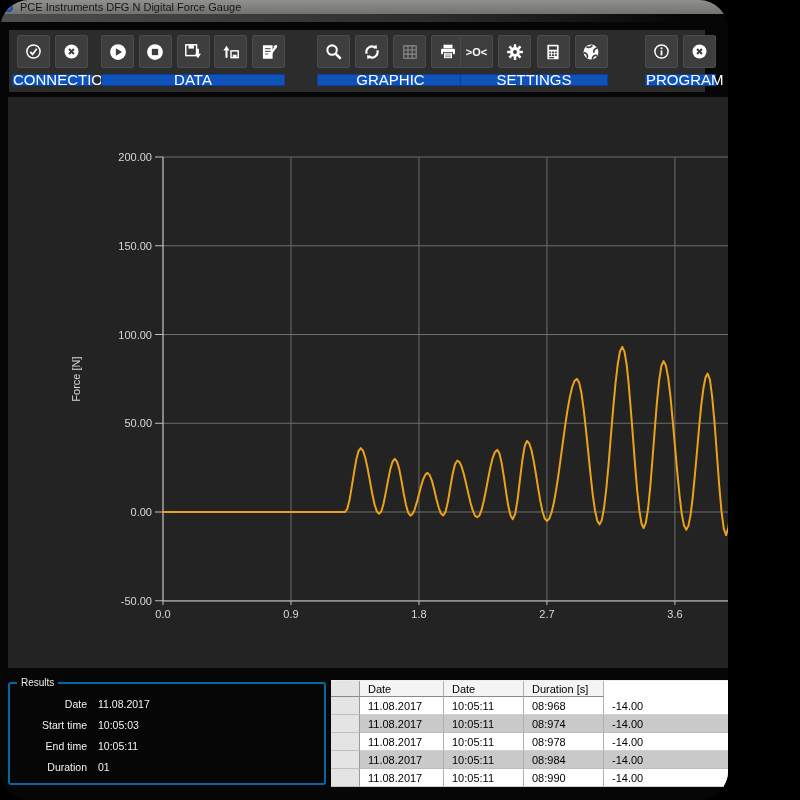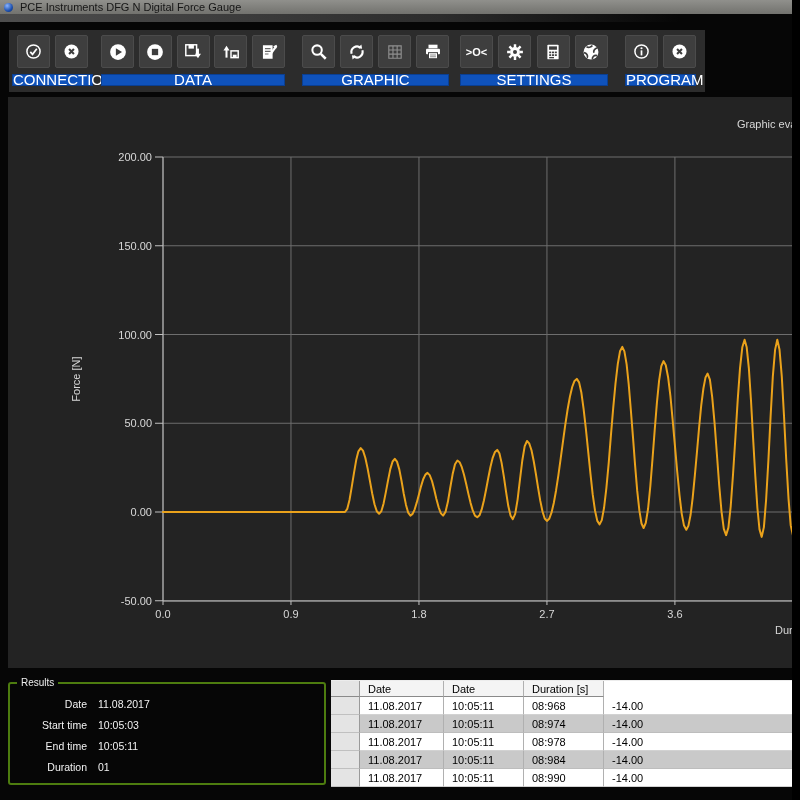--- a/index.html
+++ b/index.html
@@ -1,17 +1,17 @@
 <!DOCTYPE html>
 <html><head>
 <meta charset="utf-8">
 <style>
   html,body{margin:0;padding:0;background:#000;}
-  #root{position:relative;width:792px;height:800px;background:#060606;overflow:hidden;
-        font-family:"Liberation Sans",sans-serif;}
+  #root{position:relative;width:728px;height:800px;background:#060606;overflow:hidden;
+        font-family:"Liberation Sans",sans-serif;border-radius:29px;}
 
   
   .titlebar{position:absolute;left:0;top:0;width:800px;height:14px;
             background:linear-gradient(#90908c,#72726e);display:flex;align-items:center;}
   .title-icon{width:9px;height:9px;border-radius:50%;margin-left:4px;
               background:radial-gradient(circle at 35% 30%,#8ab4ff,#1c4fae 60%,#0a2a66);}
   .title-text{font-size:11px;color:#161616;margin-left:7px;line-height:14px;white-space:nowrap;}
   .menustrip{position:absolute;left:0;top:14px;width:800px;height:8px;
              background:linear-gradient(90deg,#4e4e4e,#2c2c2c 55%,#060606 85%);}
 
@@ -26,21 +26,21 @@
           text-align:center;line-height:10px;margin-top:6px;box-sizing:border-box;}
   .tare{color:#fff;font-weight:bold;font-size:11px;white-space:nowrap;}
 
   
   .chart-panel{position:absolute;left:8px;top:97px;width:792px;height:571px;background:#232323;overflow:hidden;}
   .chart-panel svg{position:absolute;left:0;top:0;}
   .chart-panel text{font-family:"Liberation Sans",sans-serif;font-size:11px;fill:#d8d8d8;}
 
   
   .results{position:absolute;left:8px;top:682px;width:318px;height:103px;
-           border:2px solid #4d7c0f;border-radius:3px;box-sizing:border-box;}
+           border:2px solid #0369a1;border-radius:3px;box-sizing:border-box;}
   .results-legend{position:absolute;top:-7px;left:7px;background:#060606;padding:0 4px;
                   font-size:10px;color:#ececec;line-height:12px;}
   .res-col{position:absolute;top:13px;display:flex;flex-direction:column;}
   .res-row{display:flex;height:13px;margin-bottom:8px;align-items:center;
            font-size:10.5px;color:#f2f2f2;}
   .res-label{text-align:right;}
   .res-value{margin-left:11px;white-space:nowrap;}
 
   
   .datatable{position:absolute;left:331px;top:680px;width:469px;background:#fff;
@@ -130,21 +130,21 @@
                 <rect x="2.6" y="2" width="8.6" height="12" fill="#fff"></rect>
                 <path d="M4.4 5h5M4.4 7.4h5M4.4 9.8h3.2" stroke="#666" stroke-width="1"></path>
                 <path d="M14.6 2.6l-6.2 8.6" stroke="#fff" stroke-width="2"></path>
                 <path d="M15 1.6l-3.4 1.2 2.9 2z" fill="#fff"></path>
               </svg>
             </span>
           </div>
         </div>
         <div class="tb-bar" style="background: rgb(15, 82, 187);">DATA</div>
       </div>
-      <div class="tb-group" style="left: 293px; width: 147px;">
+      <div class="tb-group" style="left: 308px; width: 147px;">
         <div class="tb-buttons" style="justify-content: space-between;">
           <div class="tb-btn">
             <span class="ic">
               <svg viewBox="0 0 16 16" width="18" height="18">
                 <circle cx="6.3" cy="6.3" r="4.2" fill="none" stroke="#fff" stroke-width="1.8"></circle>
                 <line x1="9.6" y1="9.6" x2="14" y2="14" stroke="#fff" stroke-width="2.2"></line>
               </svg>
             </span>
           </div>
           <div class="tb-btn">
@@ -214,21 +214,21 @@
             <span class="ic">
               <svg viewBox="0 0 16 16" width="18" height="18">
                 <circle cx="8" cy="8" r="6.6" fill="#fff"></circle>
                 <path d="M4 3.2c1.6 1.2 4.2.6 5.2-1M1.8 8.6c2.2.4 3.8 2.4 2.8 4.6M9.3 14.6c-.4-2.2 1.2-4 4.2-3.4M13.8 4.2c-2.2.8-3.8 2.4-3.2 4.4" fill="none" stroke="#3e3e3e" stroke-width="1.5"></path>
               </svg>
             </span>
           </div>
         </div>
         <div class="tb-bar" style="background: rgb(15, 82, 187);">SETTINGS</div>
       </div>
-      <div class="tb-group" style="left: 616px; width: 71px;">
+      <div class="tb-group" style="left: 636px; width: 71px;">
         <div class="tb-buttons" style="justify-content: space-between;">
           <div class="tb-btn">
             <span class="ic">
               <svg viewBox="0 0 16 16" width="17" height="17">
                 <circle cx="8" cy="8" r="6.2" fill="none" stroke="#fff" stroke-width="1.4"></circle>
                 <circle cx="8" cy="4.9" r="1" fill="#fff"></circle>
                 <rect x="7.2" y="6.9" width="1.6" height="4.8" fill="#fff"></rect>
               </svg>
             </span>
           </div>

